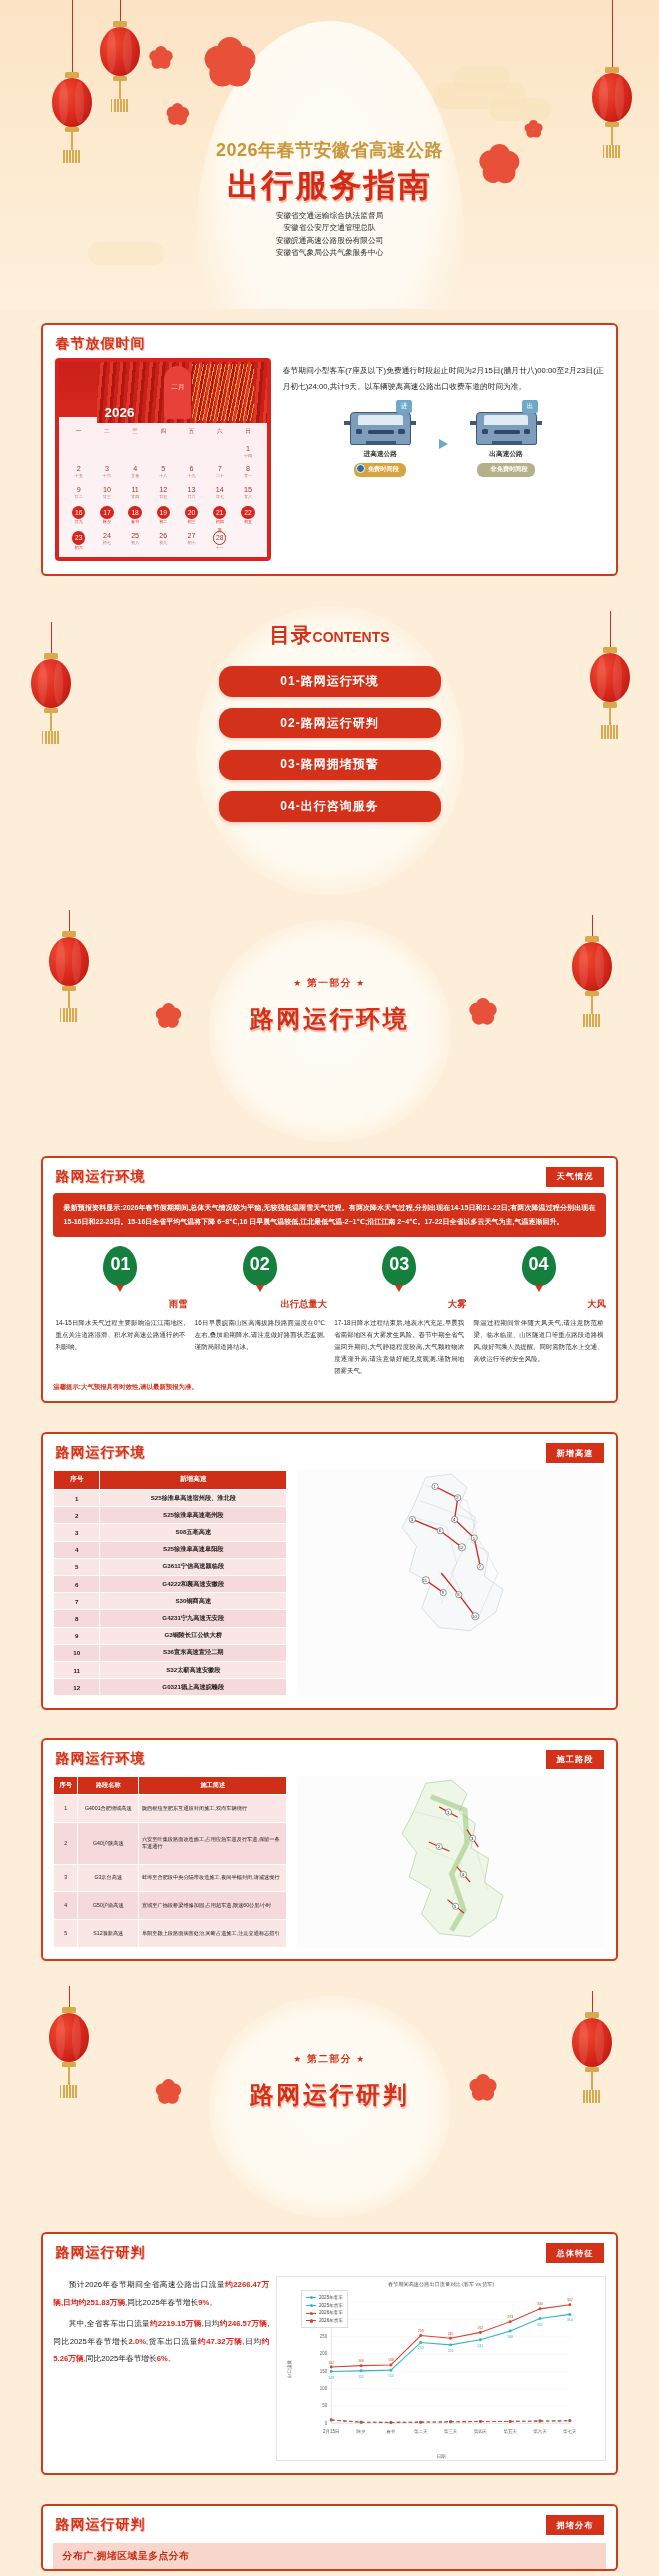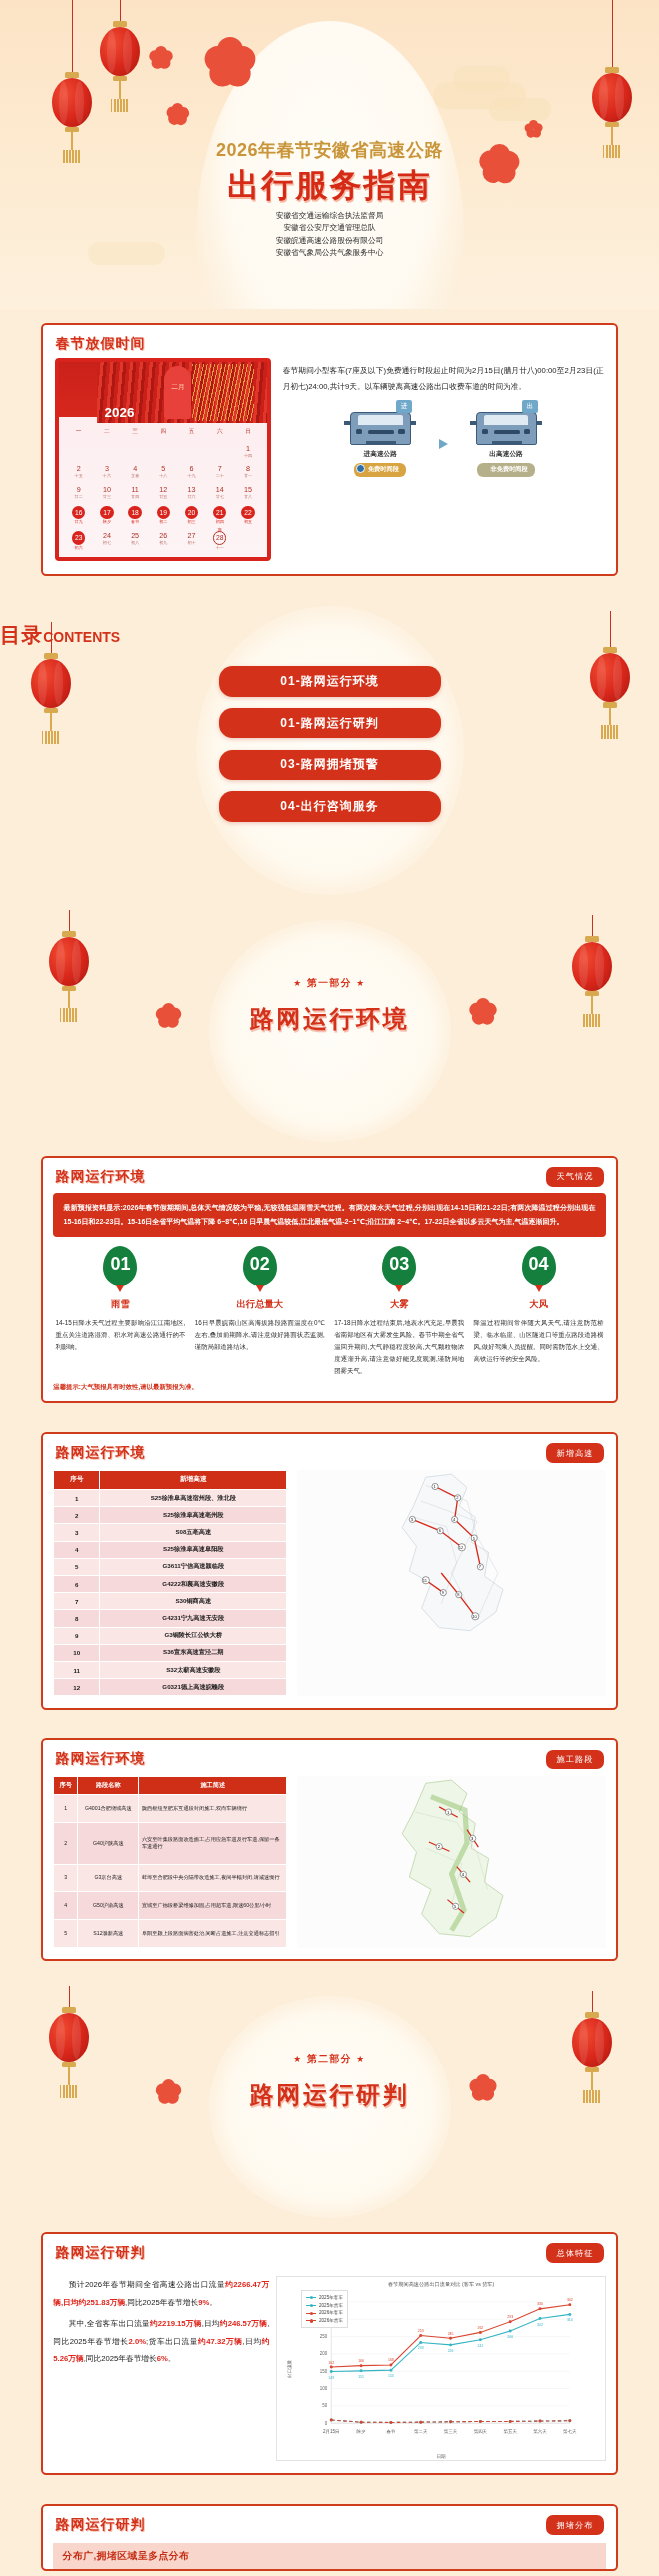--- a/index.html
+++ b/index.html
@@ -66,22 +66,22 @@
   .card {
     position:relative; margin:0 auto; width:577px;
     background:#fff; border:2.1px solid #cf3b1b; border-radius:5.2px;
   }
   .band { background:#fdeed9; padding:14.4px 0 14.4px; position:relative; }
   .sec-title {
     font-size:14px; font-weight:bold; color:#d3311a; letter-spacing:1px;
     text-shadow:1px 1px 0 #f6c3b4;
   }
   .badge {
-    background:#d3311a; color:#fff; font-size:8.2px; font-weight:normal;
-    padding:4.1px 10.3px; border-radius:7px; letter-spacing:1px;
+    background:#d3311a; color:#fff; font-size:8.2px; font-weight:bold;
+    padding:4.1px 10.3px; border-radius:0; letter-spacing:1px;
   }
   .card-head { display:flex; align-items:center; justify-content:space-between; padding:9.3px 12.4px 3.1px; }
 
   
   .holiday-body { display:flex; padding:2.1px 12.4px 13.4px; gap:11.3px; }
   .cal-wrap {
     width:216px; border:4.1px solid #d8241c; border-radius:4.1px; overflow:hidden; flex:none;
     background:linear-gradient(180deg,#c9211a 0%,#d7271d 28%,#fdeef0 28%,#fdf4f5 100%);
   }
   .cal-photo { height:61px; position:relative;
@@ -134,21 +134,21 @@
     background:#2f6fa8; border:1px solid #fff; }
   .arrow-r { width:0;height:0;border-left:9.3px solid #6fa8c9;border-top:5.7px solid transparent;border-bottom:5.7px solid transparent; }
 
   
   .contents { position:relative; height:309px; background:#fdeed9; overflow:hidden; }
   .contents .glow {
     position:absolute; left:50%; top:15.5px; transform:translateX(-50%);
     width:268px; height:289px; border-radius:50%;
     background:radial-gradient(ellipse,#fffdf8 0%,#fffaf0 58%,rgba(255,247,233,0) 76%);
   }
-  .toc-title { position:relative; padding-top:30px; }
+  .toc-title { position:relative; text-align:center; padding-top:30px; }
   .toc-title .cn { font-size:20.6px; font-weight:bold; color:#d3311a; letter-spacing:1px; }
   .toc-title .en { font-size:14px; font-weight:bold; color:#d3311a; letter-spacing:0; }
   .toc-list { position:relative; width:222px; margin:17.5px auto 0; }
   .toc-item {
     background:#d3311a; color:#fff; font-size:12px; font-weight:bold; letter-spacing:1px;
     border-radius:13.4px; padding:6.7px 0; text-align:center; margin-bottom:11.3px;
     box-shadow:0 1.5px 4.1px rgba(190,50,25,.25);
   }
 
   
@@ -170,21 +170,21 @@
     padding:8.2px 10.3px; font-size:7px; line-height:14px; text-align:justify; font-weight:bold;
   }
   .wx-grid { display:flex; gap:5.2px; padding:9.3px 10.3px 4.1px; }
   .wx-col { flex:1; text-align:center; }
   .wx-pin {
     width:34px; height:40px; margin:0 auto; border-radius:50% 50% 50% 50%/55% 55% 45% 45%;
     background:#15803d; color:#fff; font-size:18px; font-weight:bold; line-height:36px; position:relative;
   }
   .wx-pin::after { content:""; position:absolute; left:50%; bottom:-5.7px; transform:translateX(-50%);
     border-left:4.6px solid transparent; border-right:4.6px solid transparent; border-top:7.2px solid #d3311a; }
-  .wx-name { margin-top:11.3px; font-size:9.3px; font-weight:bold; color:#d3311a; }
+  .wx-name { margin-top:11.3px; font-size:9.3px; font-weight:bold; color:#d3311a;text-align:right; }
   .wx-desc { margin-top:6.2px; font-size:6.4px; line-height:12px; color:#2b2b2b; text-align:justify; padding:0 2.1px; }
   .wx-foot { margin:2.1px 10.3px 9.3px; font-size:6.4px; color:#d3311a; font-weight:bold; }
 
   
   .tbl-wrap { display:flex; padding:4.1px 10.3px 11.3px; gap:9.3px; }
   .tbl { width:234px; flex:none; border-collapse:collapse; font-size:6.2px; }
   .tbl th { background:#cf2f16; color:#fff; font-size:6.7px; font-weight:bold; padding:4.6px 2.1px; border:0.5px solid #fff; }
   .tbl td { padding:3.6px 2.1px; text-align:center; border:0.5px solid #fff; color:#1b1b1b; font-weight:bold; }
   .tbl tr:nth-child(odd) td { background:#fbe6e6; }
   .tbl tr:nth-child(even) td { background:#f6d9da; }
@@ -435,21 +435,21 @@
         <div class="body"></div>
       <div class="cap2"></div>
         <div class="knot"></div>
         <div class="tass"></div>
     </div>
     <div class="toc-title">
       <span class="cn">目录</span><span class="en">CONTENTS</span>
     </div>
     <div class="toc-list">
       <div class="toc-item">01-路网运行环境</div>
-      <div class="toc-item">01-路网运行研判</div>
+      <div class="toc-item">02-路网运行研判</div>
       <div class="toc-item">03-路网拥堵预警</div>
       <div class="toc-item">04-出行咨询服务</div>
     </div>
   </div>
 
   <div class="part">
     <div class="glow"></div>
     <div class="lantern" style="left:49px;top:10.3px;">
       <div class="cord" style="height:20.6px;"></div>
         <div class="cap"></div>

